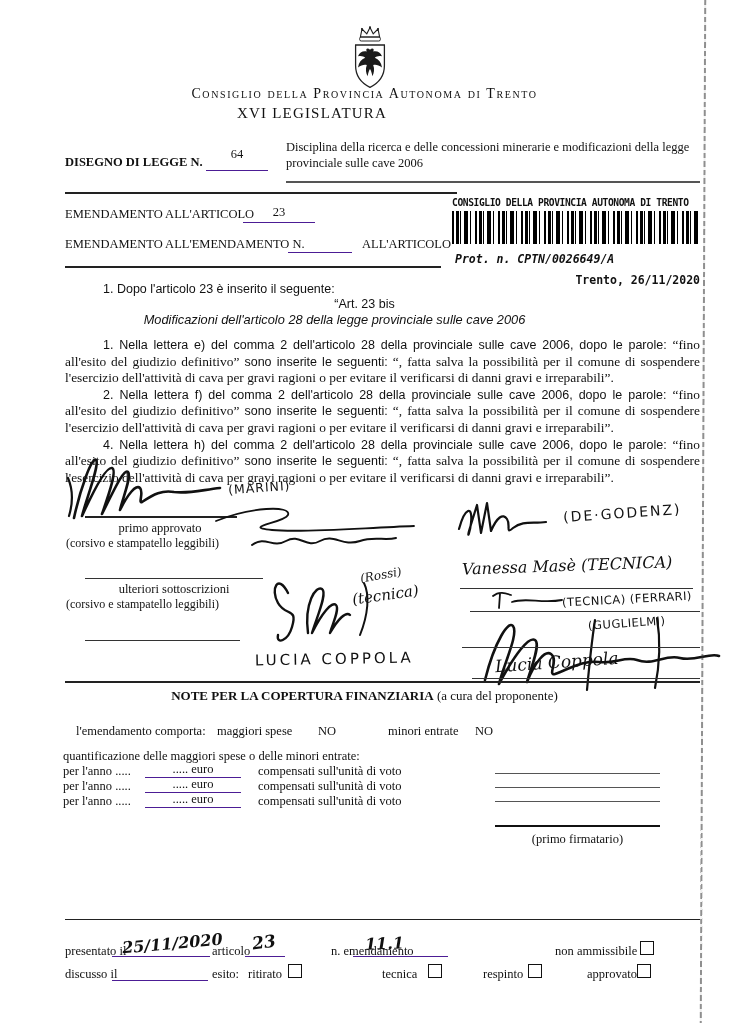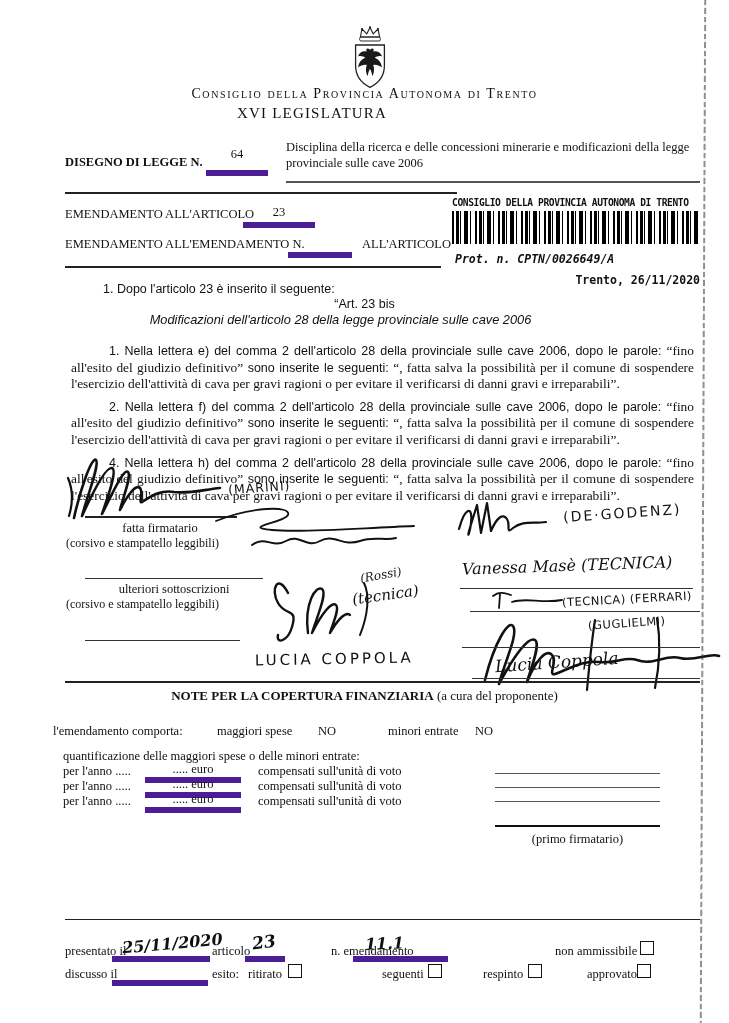--- a/index.html
+++ b/index.html
@@ -4,30 +4,30 @@
 <style>
   html,body{margin:0;padding:0;background:#f2f2f2;}
   .page{position:relative;width:729px;height:1023px;background:#fff;overflow:hidden;
         font-family:"Liberation Serif",serif;color:#111;}
   .abs{position:absolute;}
   .sans{font-family:"Liberation Sans",sans-serif;}
   .bold{font-weight:bold;}
   .center{text-align:center;}
   .rule{background:#222;height:2px;}
   .thinrule{background:#555;height:1px;}
-  .blank{border-bottom:6px solid #4c1d95;}
+  .blank{border-bottom:1px solid #4c1d95;}
   .org-line{font-variant:small-caps;font-size:14px;letter-spacing:1.6px;}
   .leg-line{font-size:15px;letter-spacing:1.2px;}
   .lbl{font-size:12.5px;}
   .stamp{font-family:"DejaVu Sans Mono",monospace;font-weight:bold;}
   .barcode{height:33px;background:
     repeating-linear-gradient(90deg,#000 0 2px,#fff 2px 4px,#000 4px 7px,#fff 7px 8px,
       #000 8px 9px,#fff 9px 12px,#000 12px 16px,#fff 16px 18px,#000 18px 19px,#fff 19px 23px);}
   .bodytext{font-size:12.5px;line-height:15.6px;text-align:justify;}
-  .bodytext p{margin:6px;text-indent:38px;}
+  .bodytext p{margin:0;text-indent:38px;}
   .q{font-family:"Liberation Serif",serif;font-size:13.4px;}
   .hw{font-family:"DejaVu Serif",serif;font-style:italic;}
   .hwcaps{font-family:"DejaVu Sans",sans-serif;}
   .checkbox{width:12px;height:12px;border:1.7px solid #111;background:#fff;display:inline-block;}
   .siglines{background:#333;height:1px;}
   svg.scrawl path{fill:none;stroke:#111;stroke-linecap:round;stroke-linejoin:round;}
   .scan-edge{width:2px;background:repeating-linear-gradient(178deg,
      rgba(70,70,70,.6) 0 5px,rgba(140,140,140,.15) 5px 8px,rgba(50,50,50,.55) 8px 14px,
      rgba(160,160,160,.1) 14px 17px);transform:rotate(.25deg);}
 </style>
@@ -66,21 +66,21 @@
 
   <div class="abs rule" style="left:65px;top:266px;width:376px;height:1.6px;"></div>
 
   <div class="abs stamp" style="left:452px;top:197px;width:252px;font-size:9.6px;letter-spacing:-0.4px;white-space:nowrap;">CONSIGLIO DELLA PROVINCIA AUTONOMA DI TRENTO</div>
   <div class="abs barcode" style="left:452px;top:211px;width:248px;"></div>
   <div class="abs stamp" style="left:455px;top:252px;font-size:11.5px;font-style:italic;">Prot. n. CPTN/0026649/A</div>
   <div class="abs stamp" style="left:452px;top:273px;width:248px;font-size:11.5px;text-align:right;">Trento, 26/11/2020</div>
 
   <div class="abs sans" style="left:103px;top:282px;font-size:12.5px;">1. Dopo l'articolo 23 è inserito il seguente:</div>
   <div class="abs sans center" style="left:0;top:297px;width:729px;font-size:12.5px;">“Art. 23 bis</div>
-  <div class="abs sans center" style="left:14px;top:312px;width:653px;font-size:12.8px;font-style:italic;">Modificazioni dell'articolo 28 della legge provinciale sulle cave 2006</div>
+  <div class="abs sans center" style="left:8px;top:312px;width:653px;font-size:12.8px;font-style:italic;">Modificazioni dell'articolo 28 della legge provinciale sulle cave 2006</div>
 
   <div class="abs sans bodytext" style="left:65px;top:337px;width:635px;">
     <p><span>1. Nella lettera e) del comma 2 dell'articolo 28 della provinciale sulle cave 2006, dopo le parole:</span>
       <span class="q">“fino all'esito del giudizio definitivo”</span>
       <span>sono inserite le seguenti:</span>
       <span class="q">“, fatta salva la possibilità per il comune di sospendere l'esercizio dell'attività di cava per gravi ragioni o per evitare il verificarsi di danni gravi e irreparabili”.</span></p>
     <p><span>2. Nella lettera f) del comma 2 dell'articolo 28 della provinciale sulle cave 2006, dopo le parole:</span>
       <span class="q">“fino all'esito del giudizio definitivo”</span>
       <span>sono inserite le seguenti:</span>
       <span class="q">“, fatta salva la possibilità per il comune di sospendere l'esercizio dell'attività di cava per gravi ragioni o per evitare il verificarsi di danni gravi e irreparabili”.</span></p>
@@ -90,21 +90,21 @@
       <span class="q">“, fatta salva la possibilità per il comune di sospendere l'esercizio dell'attività di cava per gravi ragioni o per evitare il verificarsi di danni gravi e irreparabili”.</span></p>
   </div>
 
   <svg class="scrawl abs" style="left:62px;top:450px;" width="180" height="75" viewBox="0 0 180 75">
     <path d="M12,68 C18,40 30,6 34,10 C38,14 24,50 20,66 C30,44 44,16 50,18 C56,20 44,52 40,64 C52,40 62,18 66,22 C70,26 60,50 58,60 C66,44 74,34 78,38 C82,42 76,54 80,52 C92,44 100,40 112,42 C126,44 140,40 158,38" stroke-width="2.6"></path>
     <path d="M6,28 C12,42 10,56 7,66" stroke-width="2.2"></path>
   </svg>
   <div class="abs hwcaps" style="left:228px;top:480px;font-size:12.5px;transform:rotate(-4deg);letter-spacing:1px;">(MARINI)</div>
 
   <div class="abs" style="left:85px;top:516px;width:152px;height:2px;background:#222;"></div>
-  <div class="abs lbl center" style="left:80px;top:521px;width:160px;">fatta firmatario</div>
+  <div class="abs lbl center" style="left:80px;top:521px;width:160px;">primo approvato</div>
   <div class="abs" style="left:66px;top:536px;font-size:12px;">(corsivo e stampatello leggibili)</div>
 
   <svg class="scrawl abs" style="left:210px;top:503px;" width="240" height="62" viewBox="0 0 240 62">
     <path d="M6,18 C40,4 82,2 78,12 C74,20 30,24 62,27 C94,30 150,25 204,23" stroke-width="1.8"></path>
     <path d="M42,42 C56,32 62,46 76,38 C90,30 96,46 110,38 C124,30 132,44 150,38 C164,33 175,38 186,35" stroke-width="2"></path>
   </svg>
   <div class="abs hw" style="left:282px;top:551px;font-size:13px;transform:rotate(-5deg);letter-spacing:3px;"></div>
 
   <svg class="scrawl abs" style="left:268px;top:563px;" width="130" height="90" viewBox="0 0 130 90">
     <path d="M20,30 C10,10 2,26 10,40 C18,54 30,44 24,64 C20,78 8,82 10,72" stroke-width="2.4"></path>
@@ -143,21 +143,21 @@
   <div class="abs siglines" style="left:472px;top:678px;width:228px;"></div>
 
   <div class="abs hwcaps" style="left:255px;top:650px;font-size:15px;letter-spacing:3px;transform:rotate(-1deg);">LUCIA COPPOLA</div>
   <div class="abs hw" style="left:495px;top:652px;font-size:17px;transform:rotate(-4deg);">Lucia Coppola</div>
 
   <div class="abs rule" style="left:65px;top:681px;width:635px;height:1.6px;"></div>
   <div class="abs center" style="left:0;top:688px;width:729px;font-size:13px;">
     <span class="bold">NOTE PER LA COPERTURA FINANZIARIA</span>
     <span>(a cura del proponente)</span>
   </div>
-  <div class="abs lbl" style="left:53px;top:724px;text-align:center;">l'emendamento comporta:</div>
+  <div class="abs lbl" style="left:76px;top:724px;text-align:center;">l'emendamento comporta:</div>
   <div class="abs lbl" style="left:217px;top:724px;">maggiori spese</div>
   <div class="abs lbl" style="left:318px;top:724px;">NO</div>
   <div class="abs lbl" style="left:388px;top:724px;">minori entrate</div>
   <div class="abs lbl" style="left:475px;top:724px;">NO</div>
 
   <div class="abs lbl" style="left:63px;top:749px;">quantificazione delle maggiori spese o delle minori entrate:</div>
   <div class="abs lbl" style="left:63px;top:764px;">per l'anno .....</div>
   <div class="abs lbl blank center" style="left:145px;top:762px;width:96px;">..... euro</div>
   <div class="abs lbl" style="left:258px;top:764px;">compensati sull'unità di voto</div>
   <div class="abs lbl" style="left:63px;top:779px;">per l'anno .....</div>
@@ -185,21 +185,21 @@
   <div class="abs hw bold" style="left:365px;top:934px;font-size:16px;transform:rotate(-2deg);">11.1</div>
   <div class="abs blank" style="left:353px;top:938px;width:95px;height:18px;"></div>
   <div class="abs lbl" style="left:555px;top:944px;">non ammissibile</div>
   <div class="abs checkbox" style="left:640px;top:941px;"></div>
 
   <div class="abs lbl" style="left:65px;top:967px;">discusso il</div>
   <div class="abs blank" style="left:112px;top:962px;width:96px;height:18px;"></div>
   <div class="abs lbl" style="left:212px;top:967px;">esito:</div>
   <div class="abs lbl" style="left:248px;top:967px;text-align:right;">ritirato</div>
   <div class="abs checkbox" style="left:288px;top:964px;"></div>
-  <div class="abs lbl" style="left:382px;top:967px;">seguenti</div>
+  <div class="abs lbl" style="left:382px;top:967px;">tecnica</div>
   <div class="abs checkbox" style="left:428px;top:964px;"></div>
   <div class="abs lbl" style="left:483px;top:967px;">respinto</div>
   <div class="abs checkbox" style="left:528px;top:964px;"></div>
   <div class="abs lbl" style="left:587px;top:967px;">approvato</div>
   <div class="abs checkbox" style="left:637px;top:964px;"></div>
 
   <div class="abs scan-edge" style="left:702px;top:0;height:1023px;"></div>
 
 </div>
 

